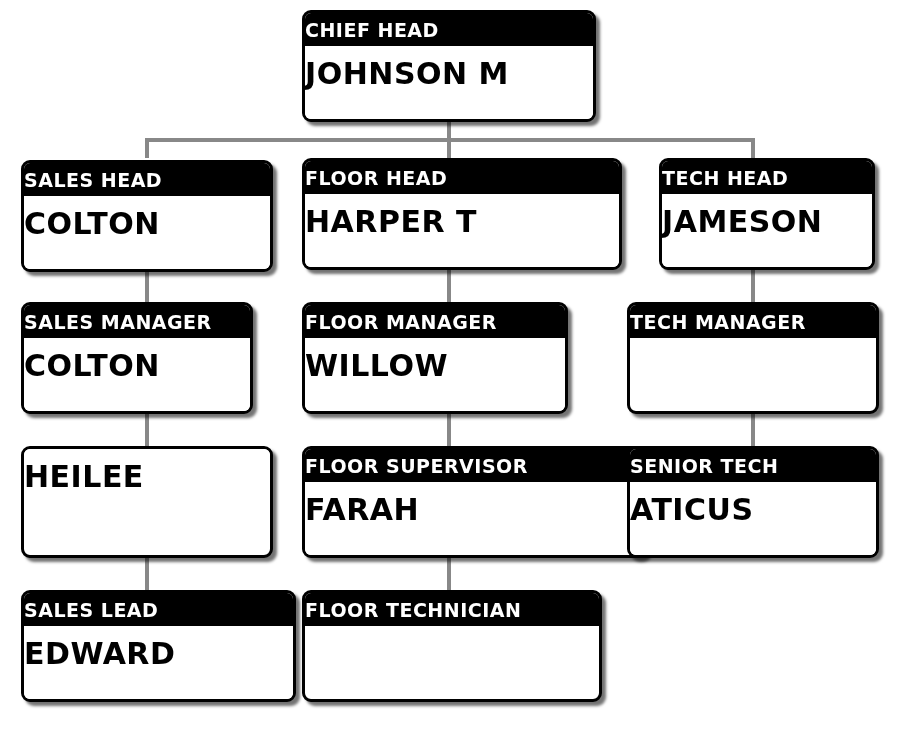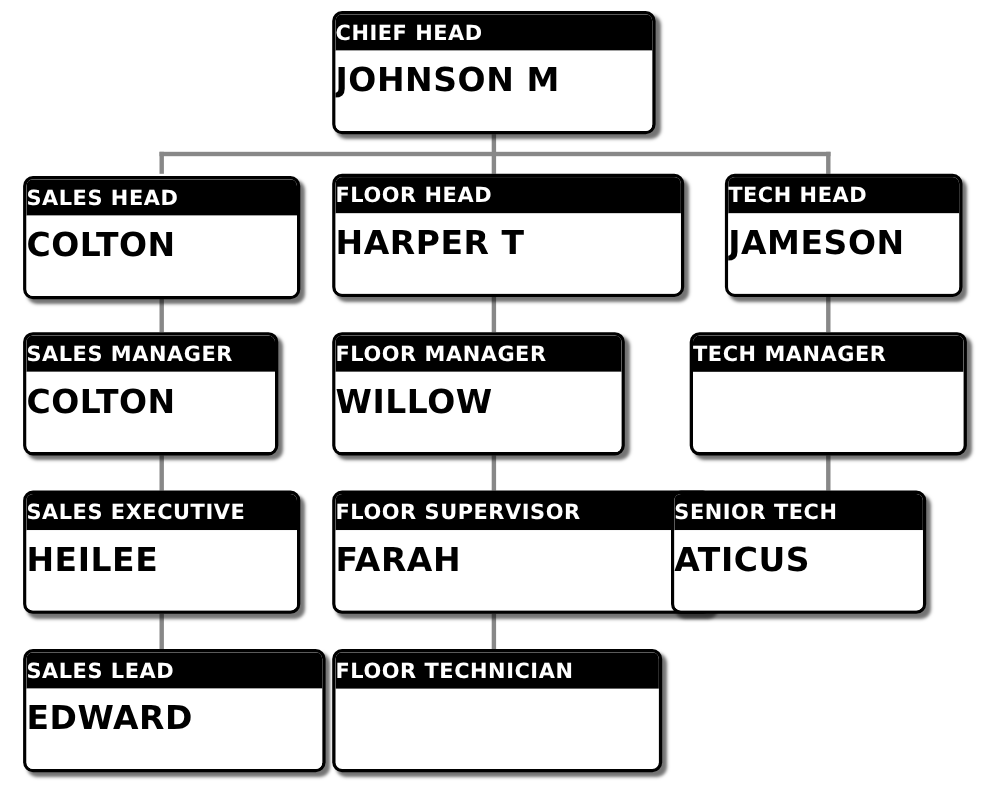--- a/index.html
+++ b/index.html
@@ -66,21 +66,20 @@
 
   <div class="node" style="left:21px;top:160px;width:252px">
     <div class="hdr">SALES HEAD</div>
     <div class="body">COLTON</div>
   </div>
   <div class="node" style="left:21px;top:302px;width:232px">
     <div class="hdr">SALES MANAGER</div>
     <div class="body">COLTON</div>
   </div>
   <div class="node" style="left:21px;top:446px;width:252px">
-    <div class="hdr">SALES EXECUTIVE</div>
     <div class="body">HEILEE</div>
   </div>
   <div class="node" style="left:21px;top:590px;width:275px">
     <div class="hdr">SALES LEAD</div>
     <div class="body">EDWARD</div>
   </div>
 
   <div class="node" style="left:302px;top:158px;width:320px">
     <div class="hdr">FLOOR HEAD</div>
     <div class="body">HARPER T</div>
@@ -97,18 +96,18 @@
     <div class="hdr">FLOOR TECHNICIAN</div>
   </div>
 
   <div class="node" style="left:659px;top:158px;width:216px">
     <div class="hdr">TECH HEAD</div>
     <div class="body">JAMESON</div>
   </div>
   <div class="node" style="left:627px;top:302px;width:252px">
     <div class="hdr">TECH MANAGER</div>
   </div>
-  <div class="node" style="left:610px;top:446px;width:232px">
+  <div class="node" style="left:627px;top:446px;width:252px">
     <div class="hdr">SENIOR TECH</div>
     <div class="body">ATICUS</div>
   </div>
 
 </div>
 
 </body></html>

